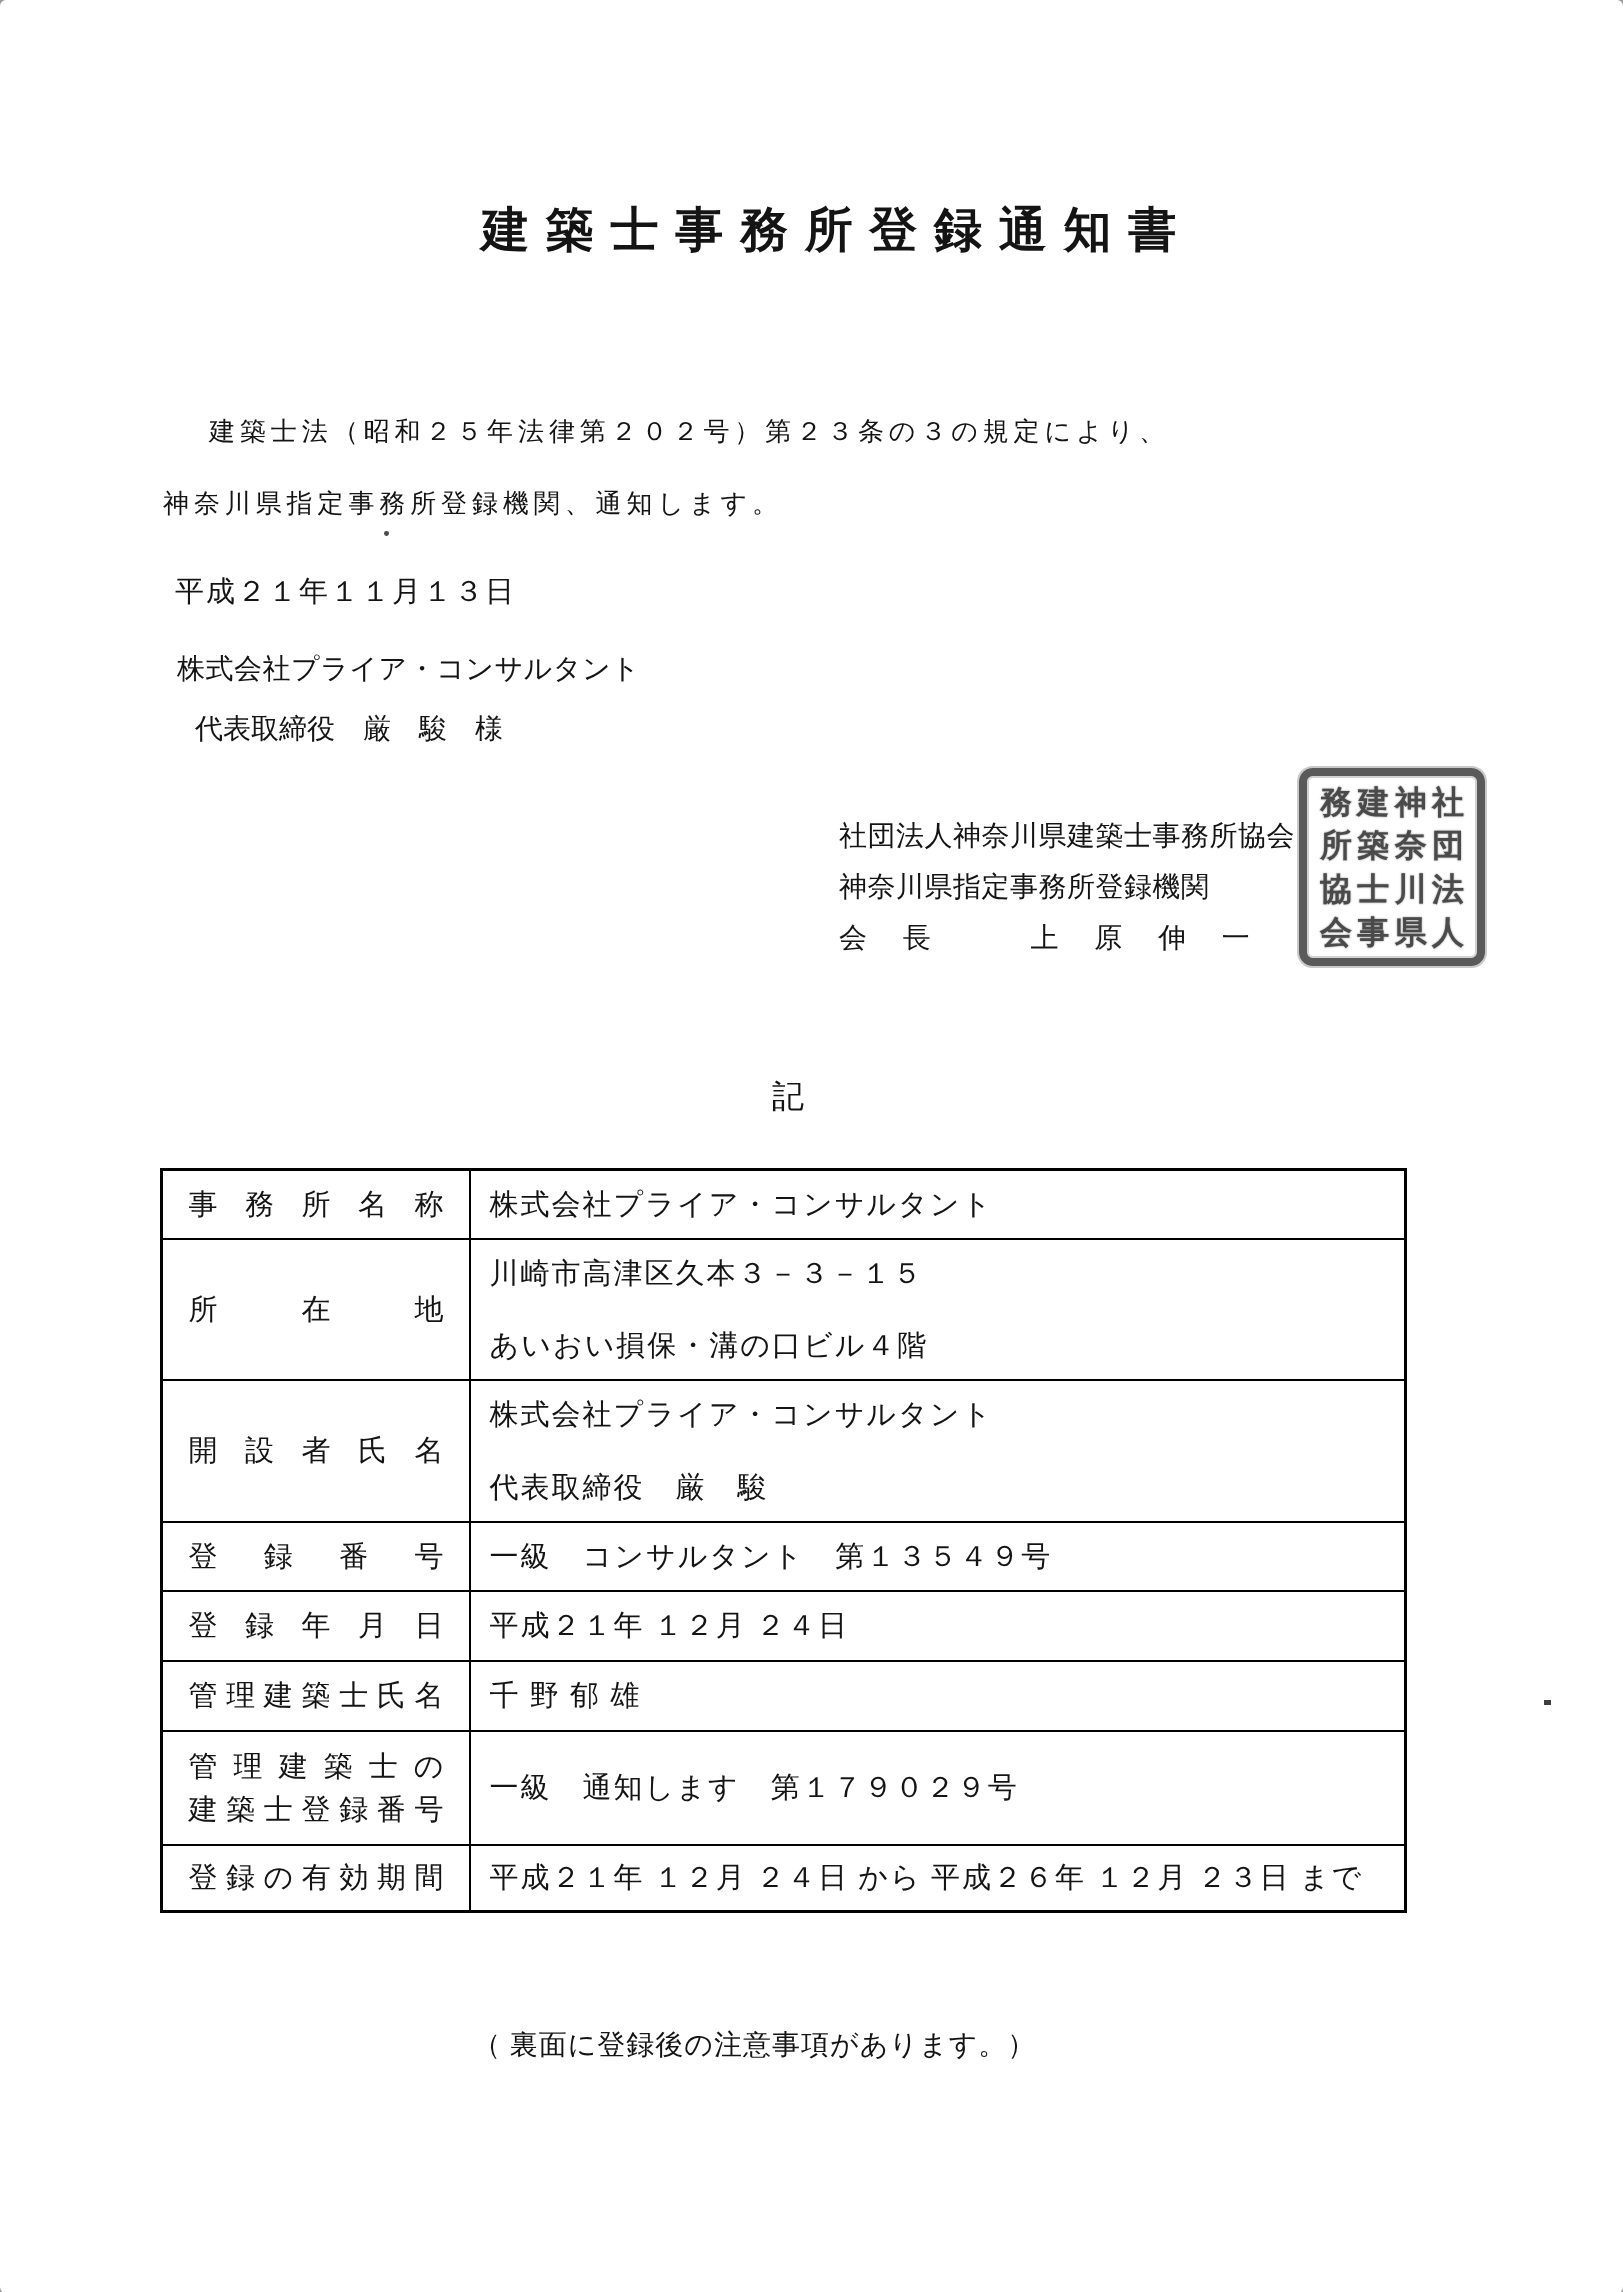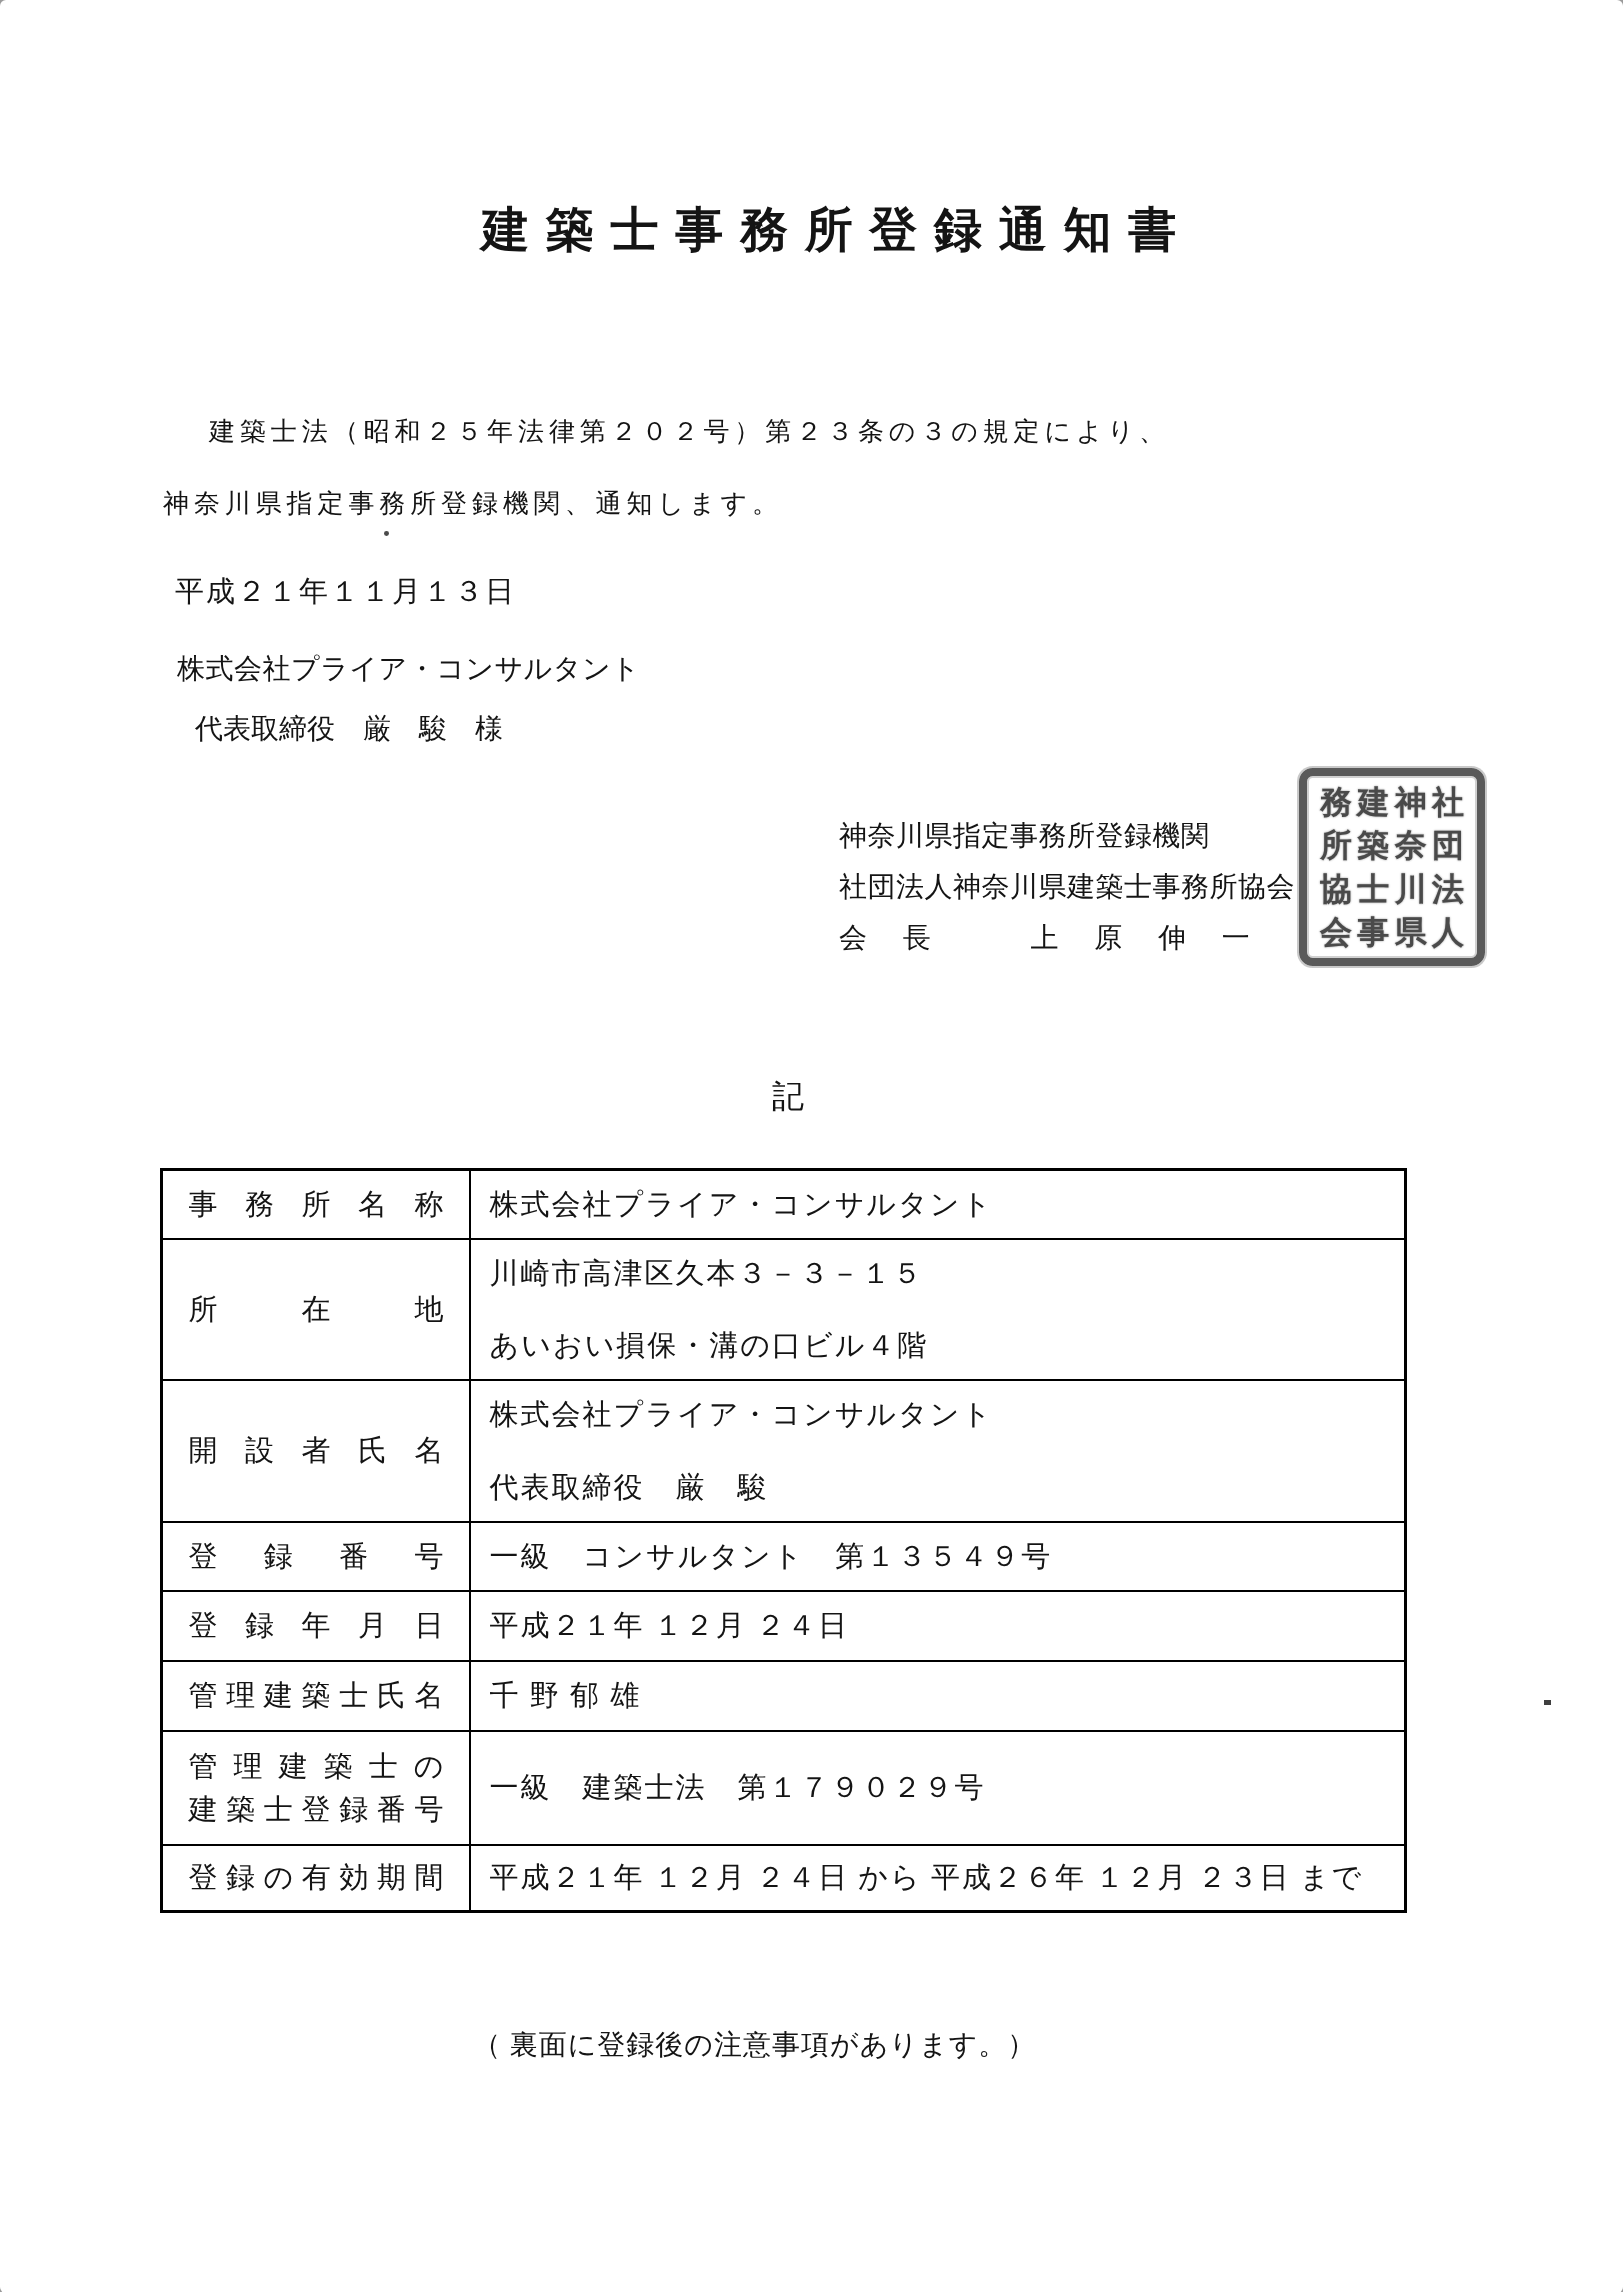--- a/index.html
+++ b/index.html
@@ -105,22 +105,22 @@
       </div>
       <div class="seal-col">
         <span>務</span>
         <span>所</span>
         <span>協</span>
         <span>会</span>
       </div>
     </div>
 
   <div class="issuer">
+    <div>社団法人神奈川県建築士事務所協会</div>
     <div>神奈川県指定事務所登録機関</div>
-    <div>社団法人神奈川県建築士事務所協会</div>
     <div class="chairman">会　長　　　上　原　伸　一</div>
   </div>
 
   <div class="record-marker">記</div>
 
   <div class="reg-table" id="regTable">
       <div class="row">
         <div class="cell label">
           <div class="label-line char-justify">
             <span>事</span>
@@ -219,21 +219,21 @@
             <span>建</span>
             <span>築</span>
             <span>士</span>
             <span>登</span>
             <span>録</span>
             <span>番</span>
             <span>号</span>
           </div>
         </div>
         <div class="cell value">
-          <div class="value-line">一級　建築士法　第１７９０２９号</div>
+          <div class="value-line">一級　通知します　第１７９０２９号</div>
         </div>
       </div>
       <div class="row">
         <div class="cell label">
           <div class="label-line char-justify">
             <span>登</span>
             <span>録</span>
             <span>の</span>
             <span>有</span>
             <span>効</span>

